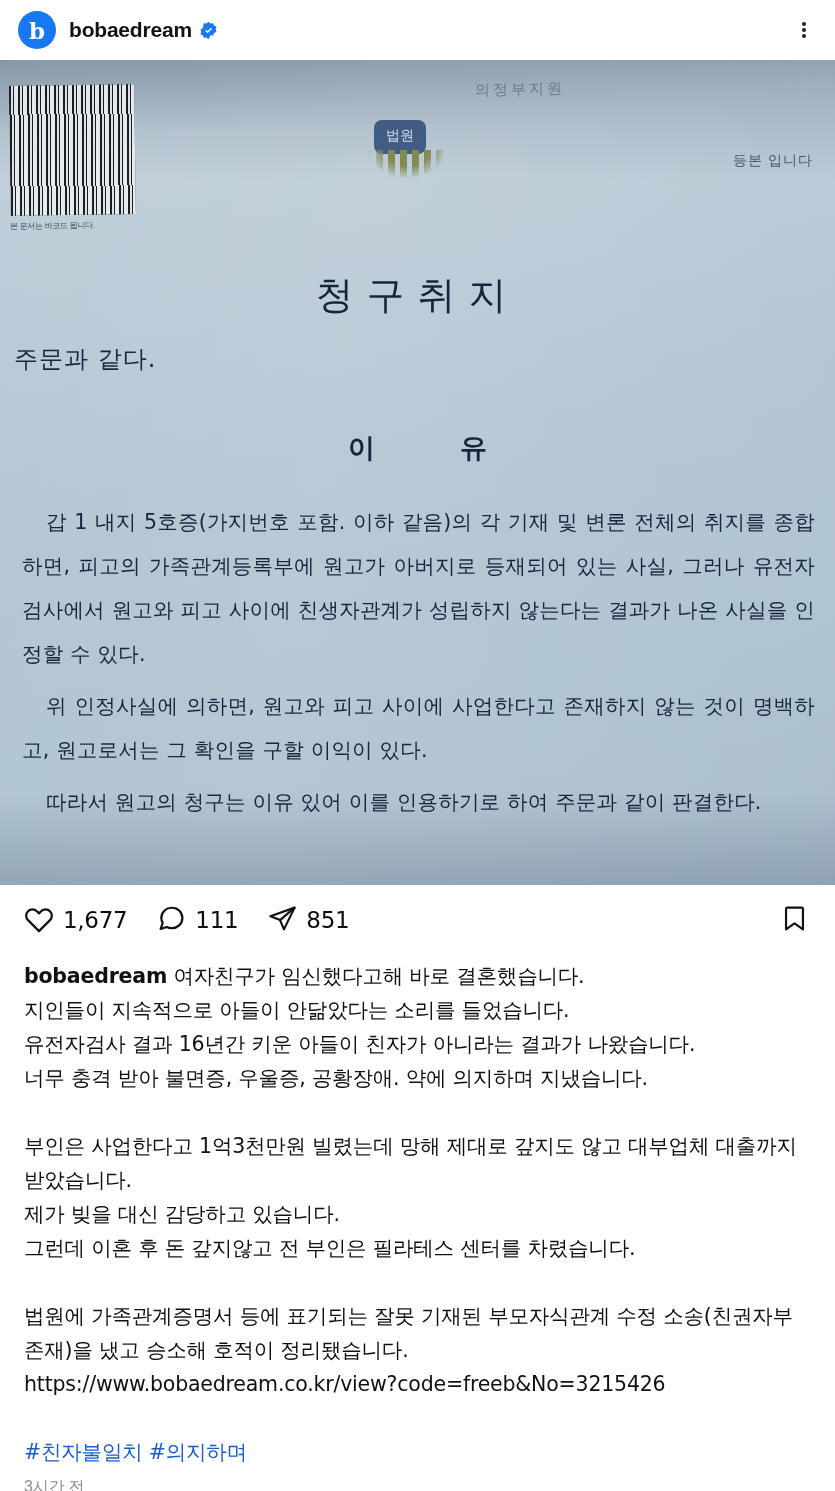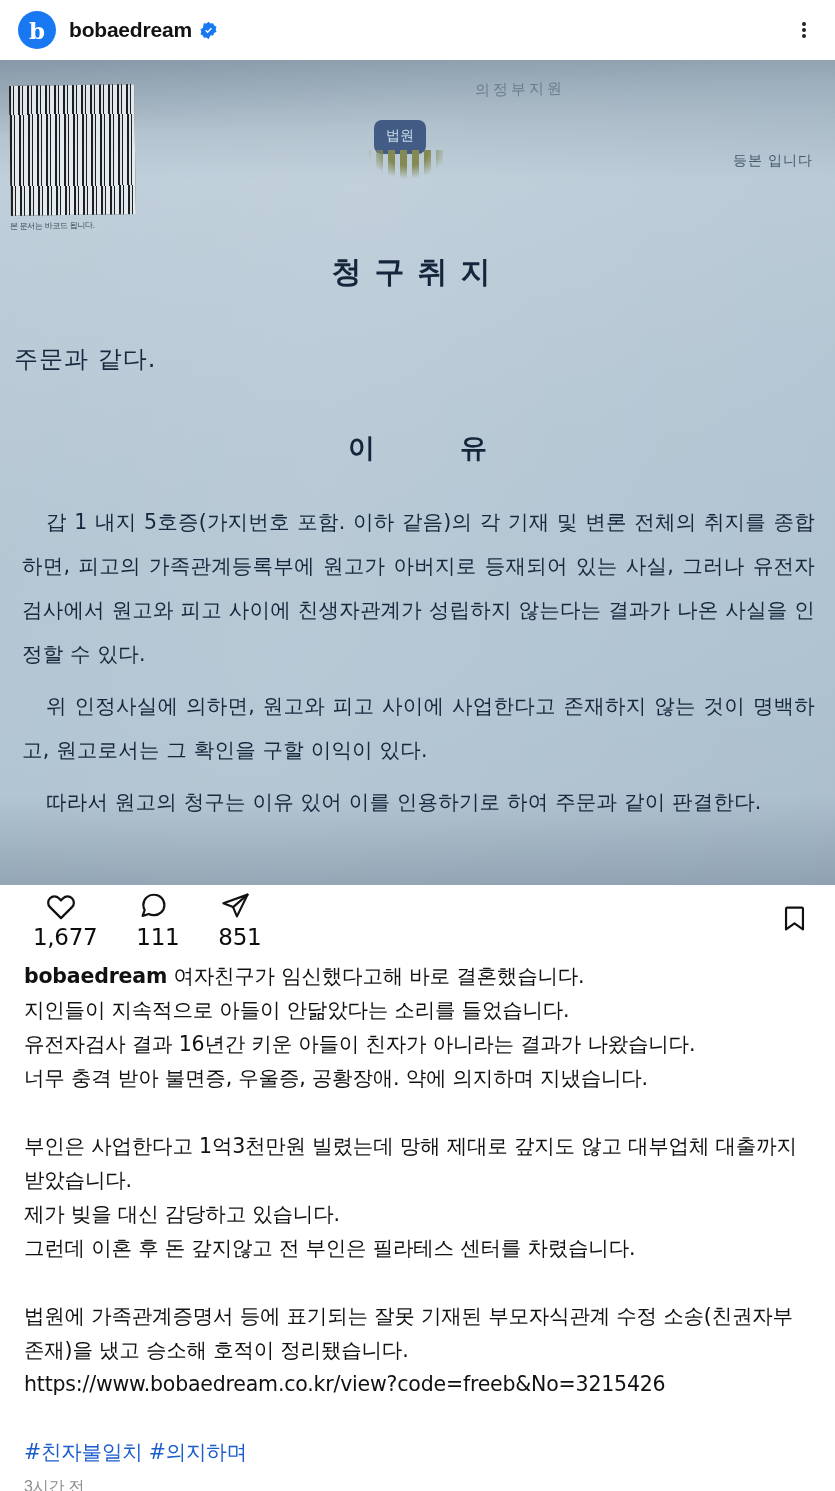--- a/index.html
+++ b/index.html
@@ -157,25 +157,25 @@
     transform: rotate(-1.2deg);
     opacity: .75;
   }
   .doc-text {
     position: absolute;
     left: 0; top: 0; right: 0; bottom: 0;
     color: #11233a;
     font-family: "DejaVu Sans", sans-serif;
   }
   .doc-title {
-    position: absolute; left: 0; right: 0; top: 192px;
+    position: absolute; left: 0; right: 0; top: 210px;
     text-align: center;
-    font-size: 30px;
+    font-size: 38px;
     letter-spacing: 13px;
-    font-weight: 700;
+    font-weight: 400;
     color: #14253c;
   }
   .doc-sub1 {
     position: absolute; left: 14px; top: 283px;
     font-size: 24px;
     letter-spacing: 1px;
     color: #18293f;
   }
   .doc-title2 {
     position: absolute; left: 0; right: 0; top: 370px;
@@ -203,21 +203,20 @@
     flex: 0 0 70px;
     display: flex;
     align-items: center;
     padding: 0 26px 0 24px;
   }
   .action {
     display: flex;
     align-items: center;
     margin-right: 30px;
     cursor: pointer;
-    flex-direction: column;
   }
   .action .count {
     margin-left: 9px;
     font-size: 23px;
     color: #0c0c0c;
     letter-spacing: -0.3px;
     font-family: "DejaVu Sans", sans-serif;
   }
   .spacer { flex: 1 1 auto; }
   .save-btn { cursor: pointer; }

